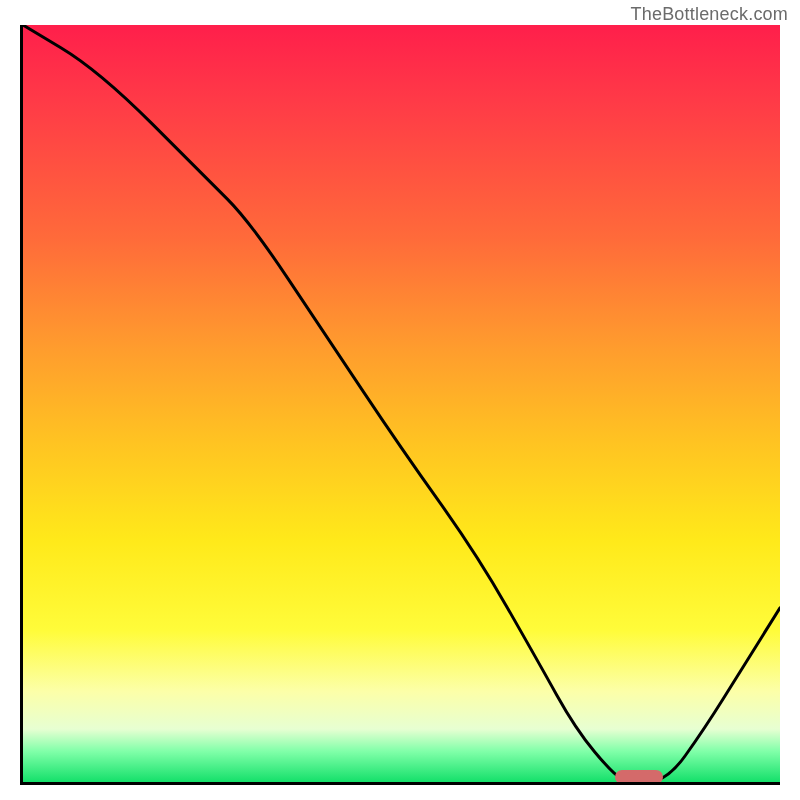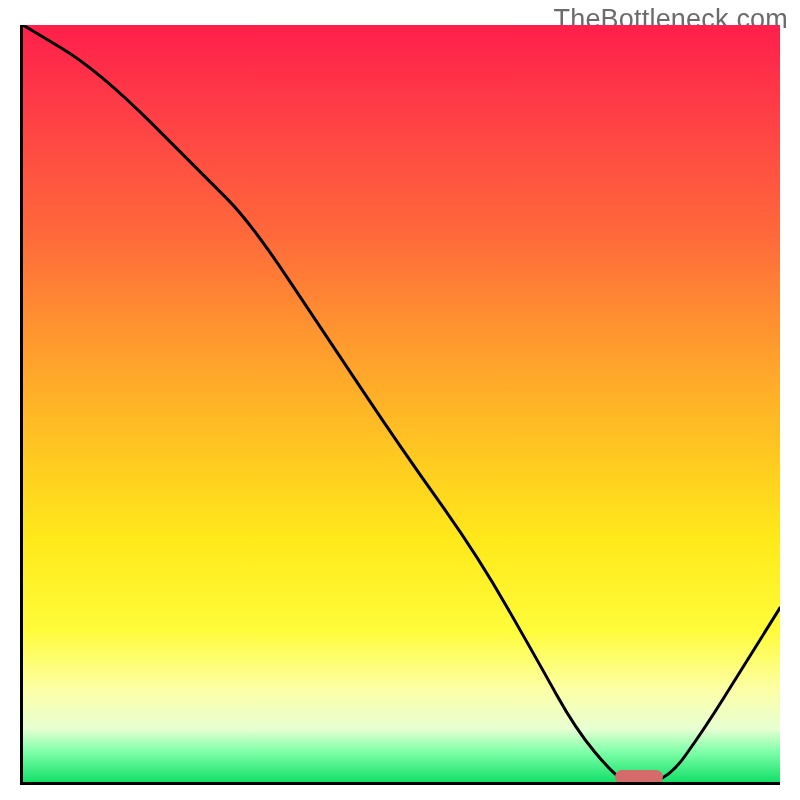--- a/index.html
+++ b/index.html
@@ -14,21 +14,21 @@
   .canvas {
     position: relative;
     width: 800px;
     height: 800px;
   }
   .watermark {
     position: absolute;
     top: 4px;
     right: 12px;
     color: #6b6b6b;
-    font-size: 27px;
+    font-size: 18px;
     font-weight: 500;
     letter-spacing: 0.2px;
   }
   .plot-area {
     position: absolute;
     left: 20px;
     top: 25px;
     width: 760px;
     height: 760px;
     border-left: 3px solid #000;

